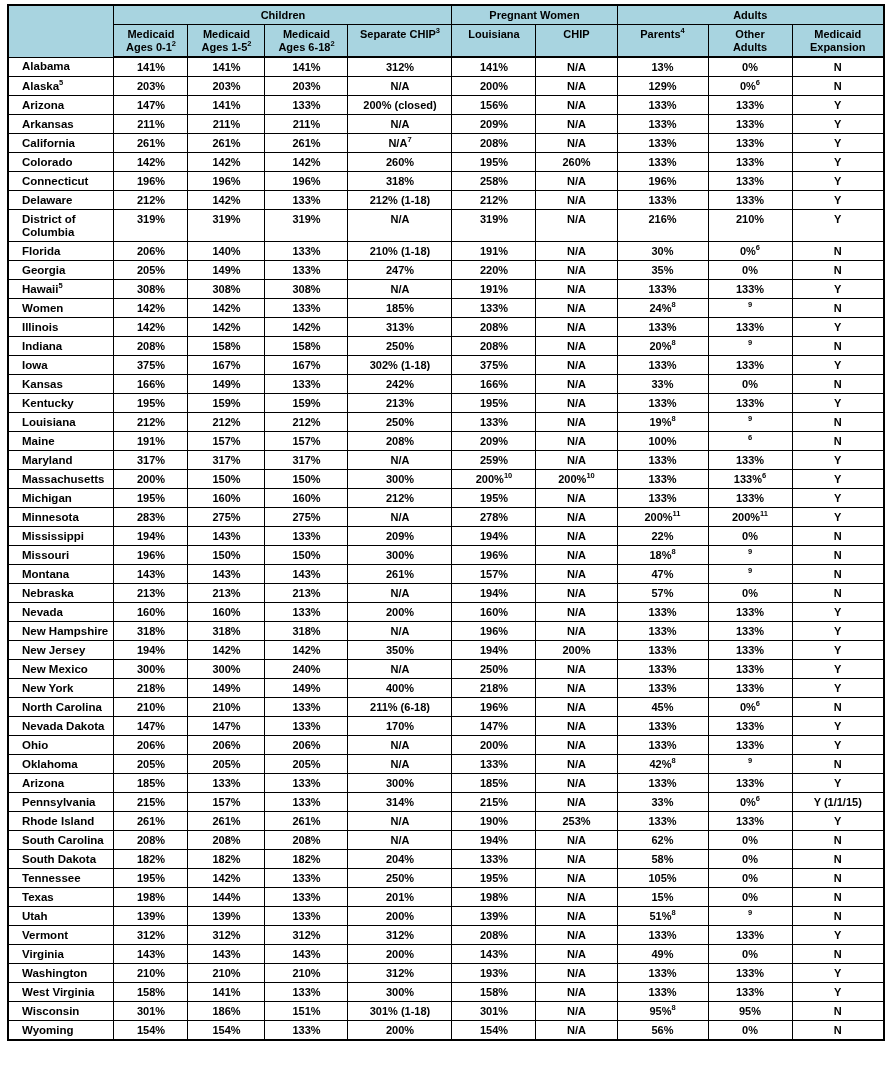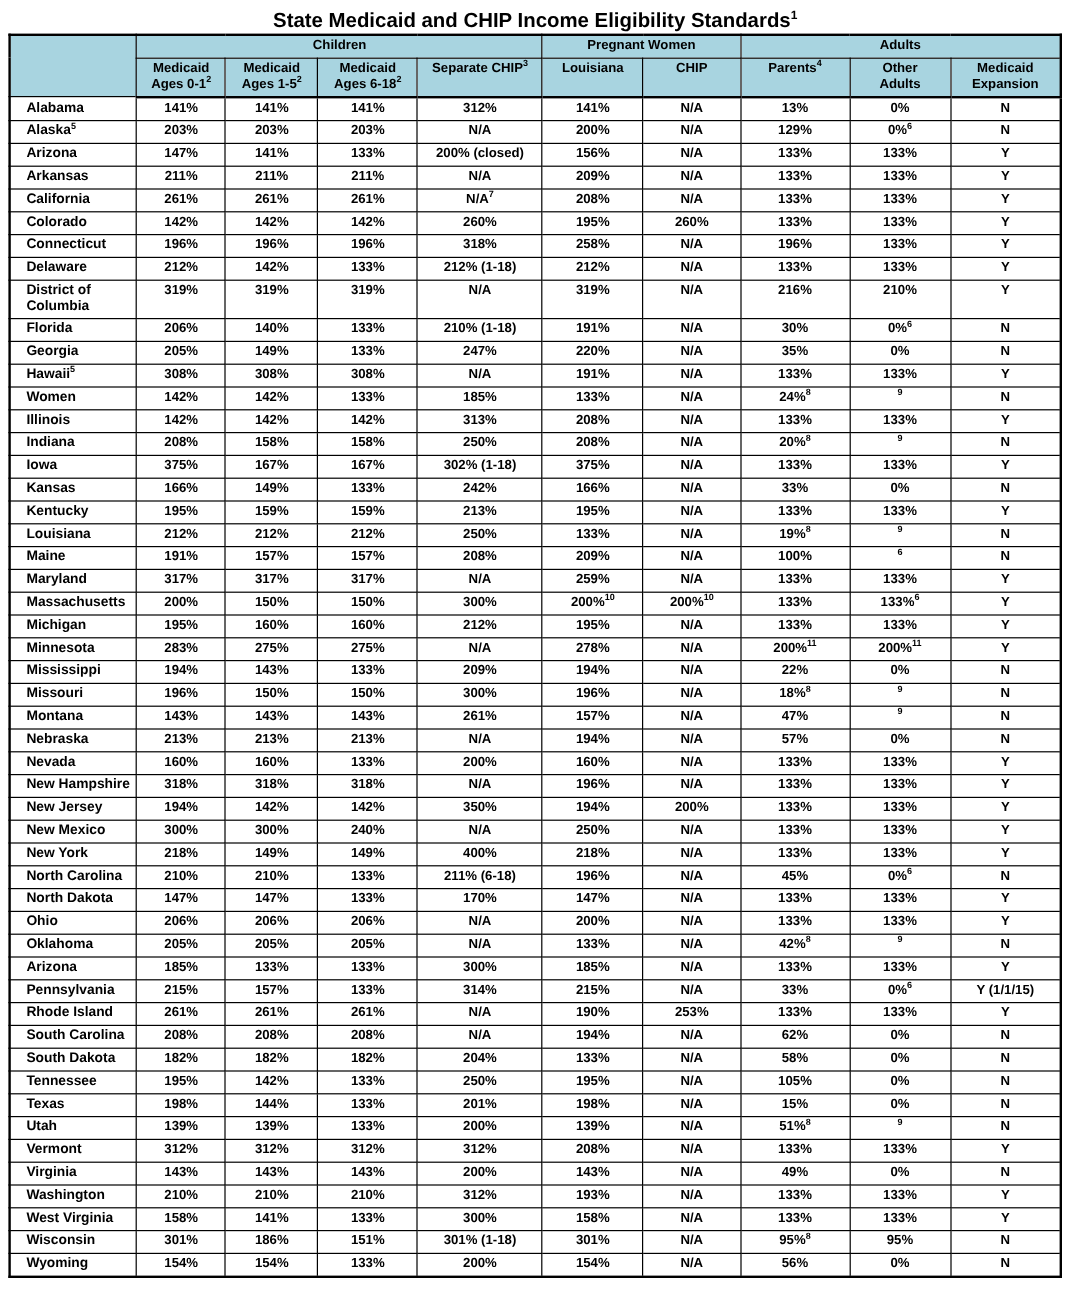--- a/index.html
+++ b/index.html
@@ -57,21 +57,20 @@
     font-size: 7.5px;
     font-weight: bold;
     vertical-align: super;
     line-height: 0;
   }
 </style>
 </head>
 <body>
 
 <div class="page">
-  <div class="title">State Medicaid and CHIP Income Eligibility Standards<sup>1</sup></div>
 
   <table class="tbl">
     <colgroup>
         <col style="width: 106px;">
         <col style="width: 74px;">
         <col style="width: 77px;">
         <col style="width: 83px;">
         <col style="width: 104px;">
         <col style="width: 84px;">
         <col style="width: 81px;">
@@ -501,21 +500,21 @@
           <td class="val">210%</td>
           <td class="val">133%</td>
           <td class="val">211% (6-18)</td>
           <td class="val">196%</td>
           <td class="val">N/A</td>
           <td class="val">45%</td>
           <td class="val">0%<sup>6</sup></td>
           <td class="val">N</td>
         </tr>
         <tr>
-          <td class="state">North Dakota</td>
+          <td class="state">Nevada Dakota</td>
           <td class="val">147%</td>
           <td class="val">147%</td>
           <td class="val">133%</td>
           <td class="val">170%</td>
           <td class="val">147%</td>
           <td class="val">N/A</td>
           <td class="val">133%</td>
           <td class="val">133%</td>
           <td class="val">Y</td>
         </tr>

